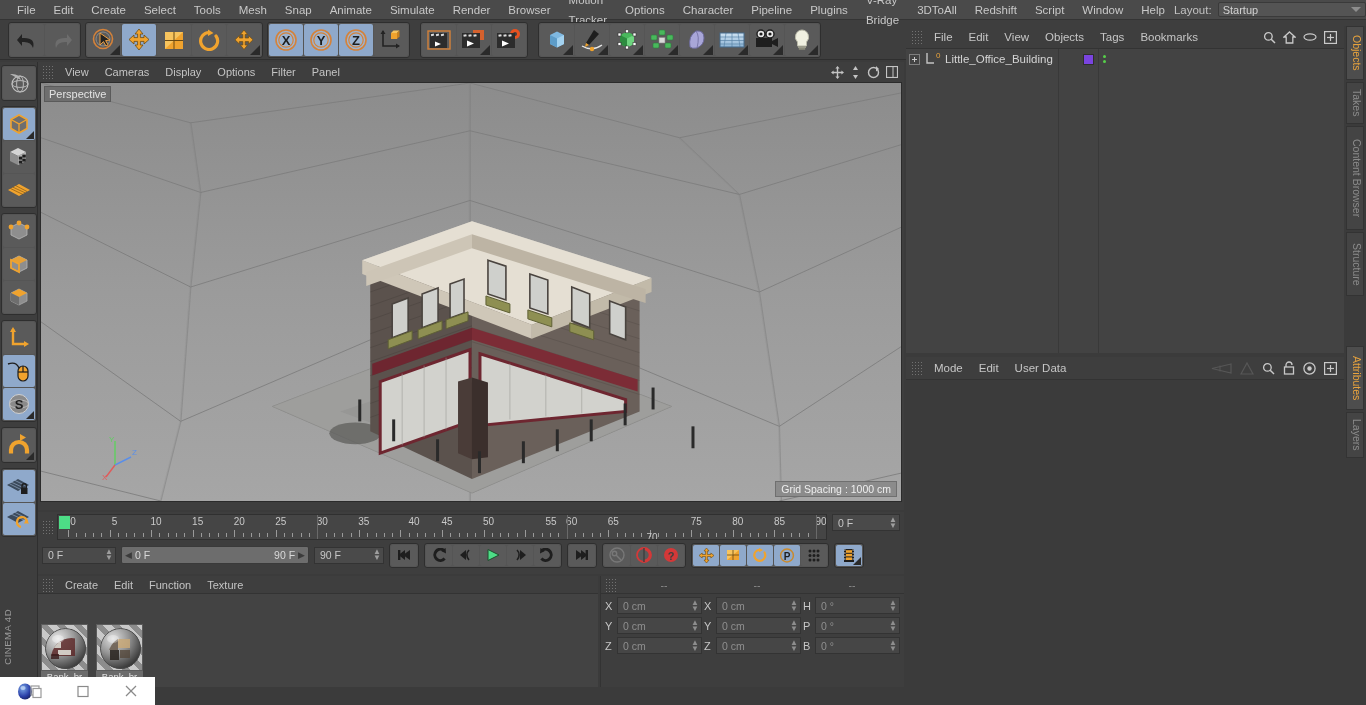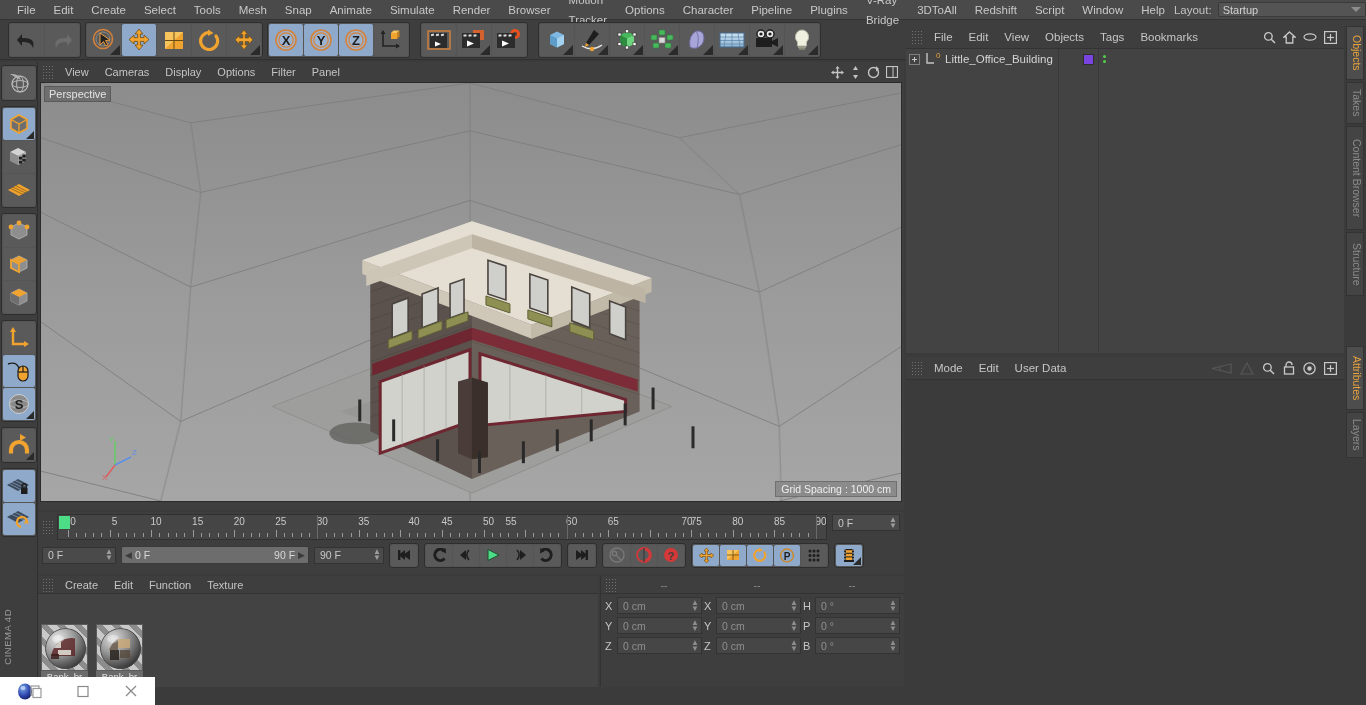--- a/index.html
+++ b/index.html
@@ -771,40 +771,40 @@
           <div class="tltick" style="left: 400.622px; height: 4px;"></div>
           <div class="tltick" style="left: 408.933px; height: 4px;"></div>
           <div class="tltick" style="left: 417.244px; height: 4px;"></div>
           <div class="tltick" style="left: 425.556px; height: 7px;"></div>
           <div class="tlnum" style="left: 430.556px;">50</div>
           <div class="tltick" style="left: 433.867px; height: 4px;"></div>
           <div class="tltick" style="left: 442.178px; height: 4px;"></div>
           <div class="tltick" style="left: 450.489px; height: 4px;"></div>
           <div class="tltick" style="left: 458.8px; height: 4px;"></div>
           <div class="tltick" style="left: 467.111px; height: 7px;"></div>
-          <div class="tlnum" style="left: 453px;">55</div>
+          <div class="tlnum" style="left: 493px;">55</div>
           <div class="tltick" style="left: 475.422px; height: 4px;"></div>
           <div class="tltick" style="left: 483.733px; height: 4px;"></div>
           <div class="tltick" style="left: 492.044px; height: 4px;"></div>
           <div class="tltick" style="left: 500.356px; height: 4px;"></div>
           <div class="tltick" style="left: 508.667px; height: 7px;"></div>
           <div class="tlnum" style="left: 513.667px;">60</div>
           <div class="tlmark" style="left: 508.667px;"></div>
           <div class="tltick" style="left: 516.978px; height: 4px;"></div>
           <div class="tltick" style="left: 525.289px; height: 4px;"></div>
           <div class="tltick" style="left: 533.6px; height: 4px;"></div>
           <div class="tltick" style="left: 541.911px; height: 4px;"></div>
           <div class="tltick" style="left: 550.222px; height: 7px;"></div>
           <div class="tlnum" style="left: 555.222px;">65</div>
           <div class="tltick" style="left: 558.533px; height: 4px;"></div>
           <div class="tltick" style="left: 566.844px; height: 4px;"></div>
           <div class="tltick" style="left: 575.156px; height: 4px;"></div>
           <div class="tltick" style="left: 583.467px; height: 4px;"></div>
           <div class="tltick" style="left: 591.778px; height: 7px;"></div>
-          <div class="tlnum" style="left: 629px;">70</div>
+          <div class="tlnum" style="left: 594px; margin-top: 16px;">70</div>
           <div class="tltick" style="left: 600.089px; height: 4px;"></div>
           <div class="tltick" style="left: 608.4px; height: 4px;"></div>
           <div class="tltick" style="left: 616.711px; height: 4px;"></div>
           <div class="tltick" style="left: 625.022px; height: 4px;"></div>
           <div class="tltick" style="left: 633.333px; height: 7px;"></div>
           <div class="tlnum" style="left: 638.333px;">75</div>
           <div class="tltick" style="left: 641.644px; height: 4px;"></div>
           <div class="tltick" style="left: 649.956px; height: 4px;"></div>
           <div class="tltick" style="left: 658.267px; height: 4px;"></div>
           <div class="tltick" style="left: 666.578px; height: 4px;"></div>

